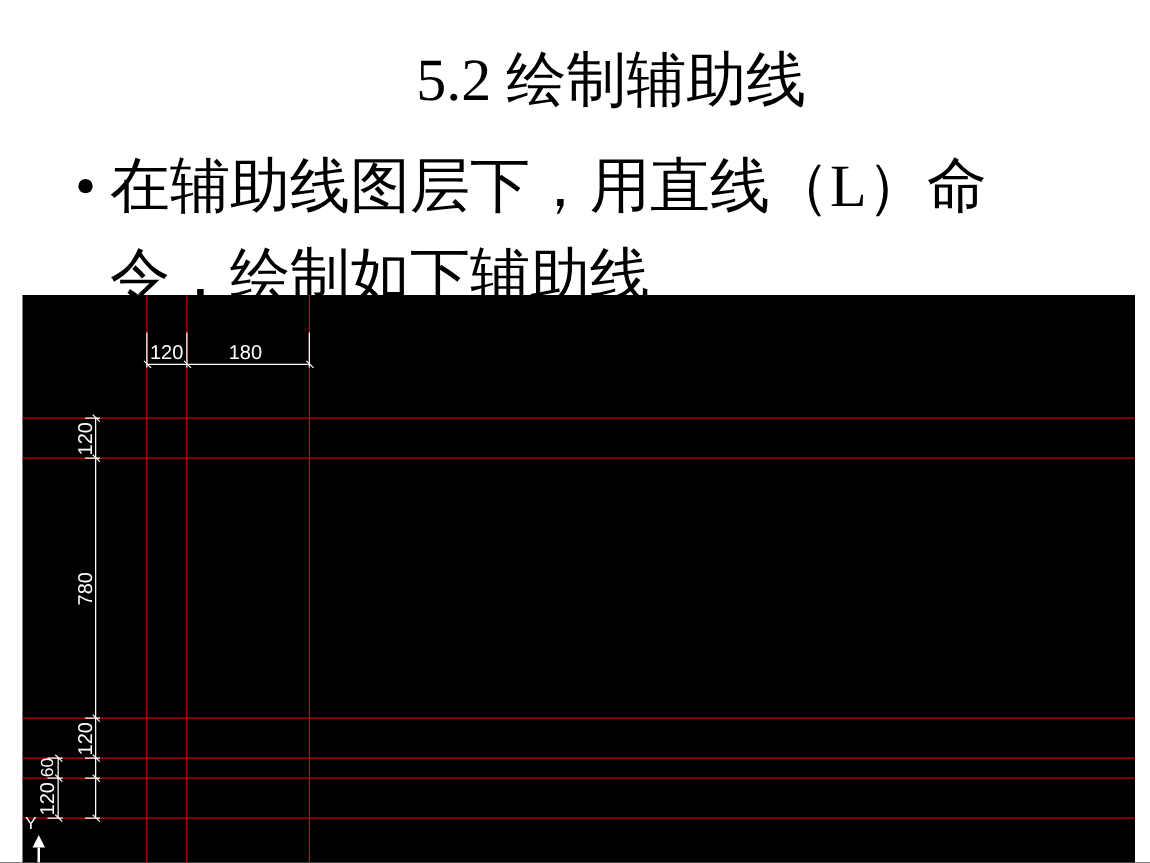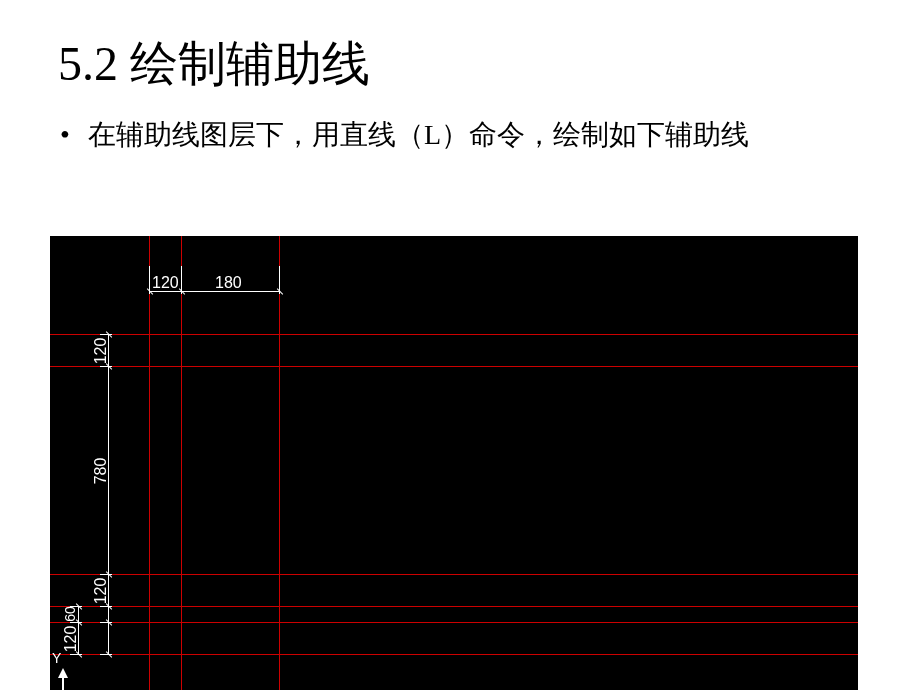--- a/index.html
+++ b/index.html
@@ -17,41 +17,42 @@
     .slide {
       width: 100%;
       height: 100%;
       position: relative;
     }
     .heading {
       font-size: 48px;
       padding: 32px 0 0 58px;
       color: #000;
       font-weight: normal;
+      text-align: center;
     }
     .bullet-wrap {
       padding: 18px 60px 0 88px;
     }
     .bullet {
       position: relative;
-      font-size: 28px;
+      font-size: 48px;
       line-height: 1.5;
       color: #000;
     }
     .bullet::before {
       content: "•";
       position: absolute;
       left: -28px;
       top: 0;
     }
     .cad-area {
       position: absolute;
-      left: 50px;
+      left: 18px;
       top: 236px;
-      width: 808px;
+      width: 890px;
       height: 454px;
       background: #000000;
       overflow: hidden;
     }
     .cad-line {
       position: absolute;
       background: #cc0000;
     }
     .cad-line.h {
       height: 1px;

